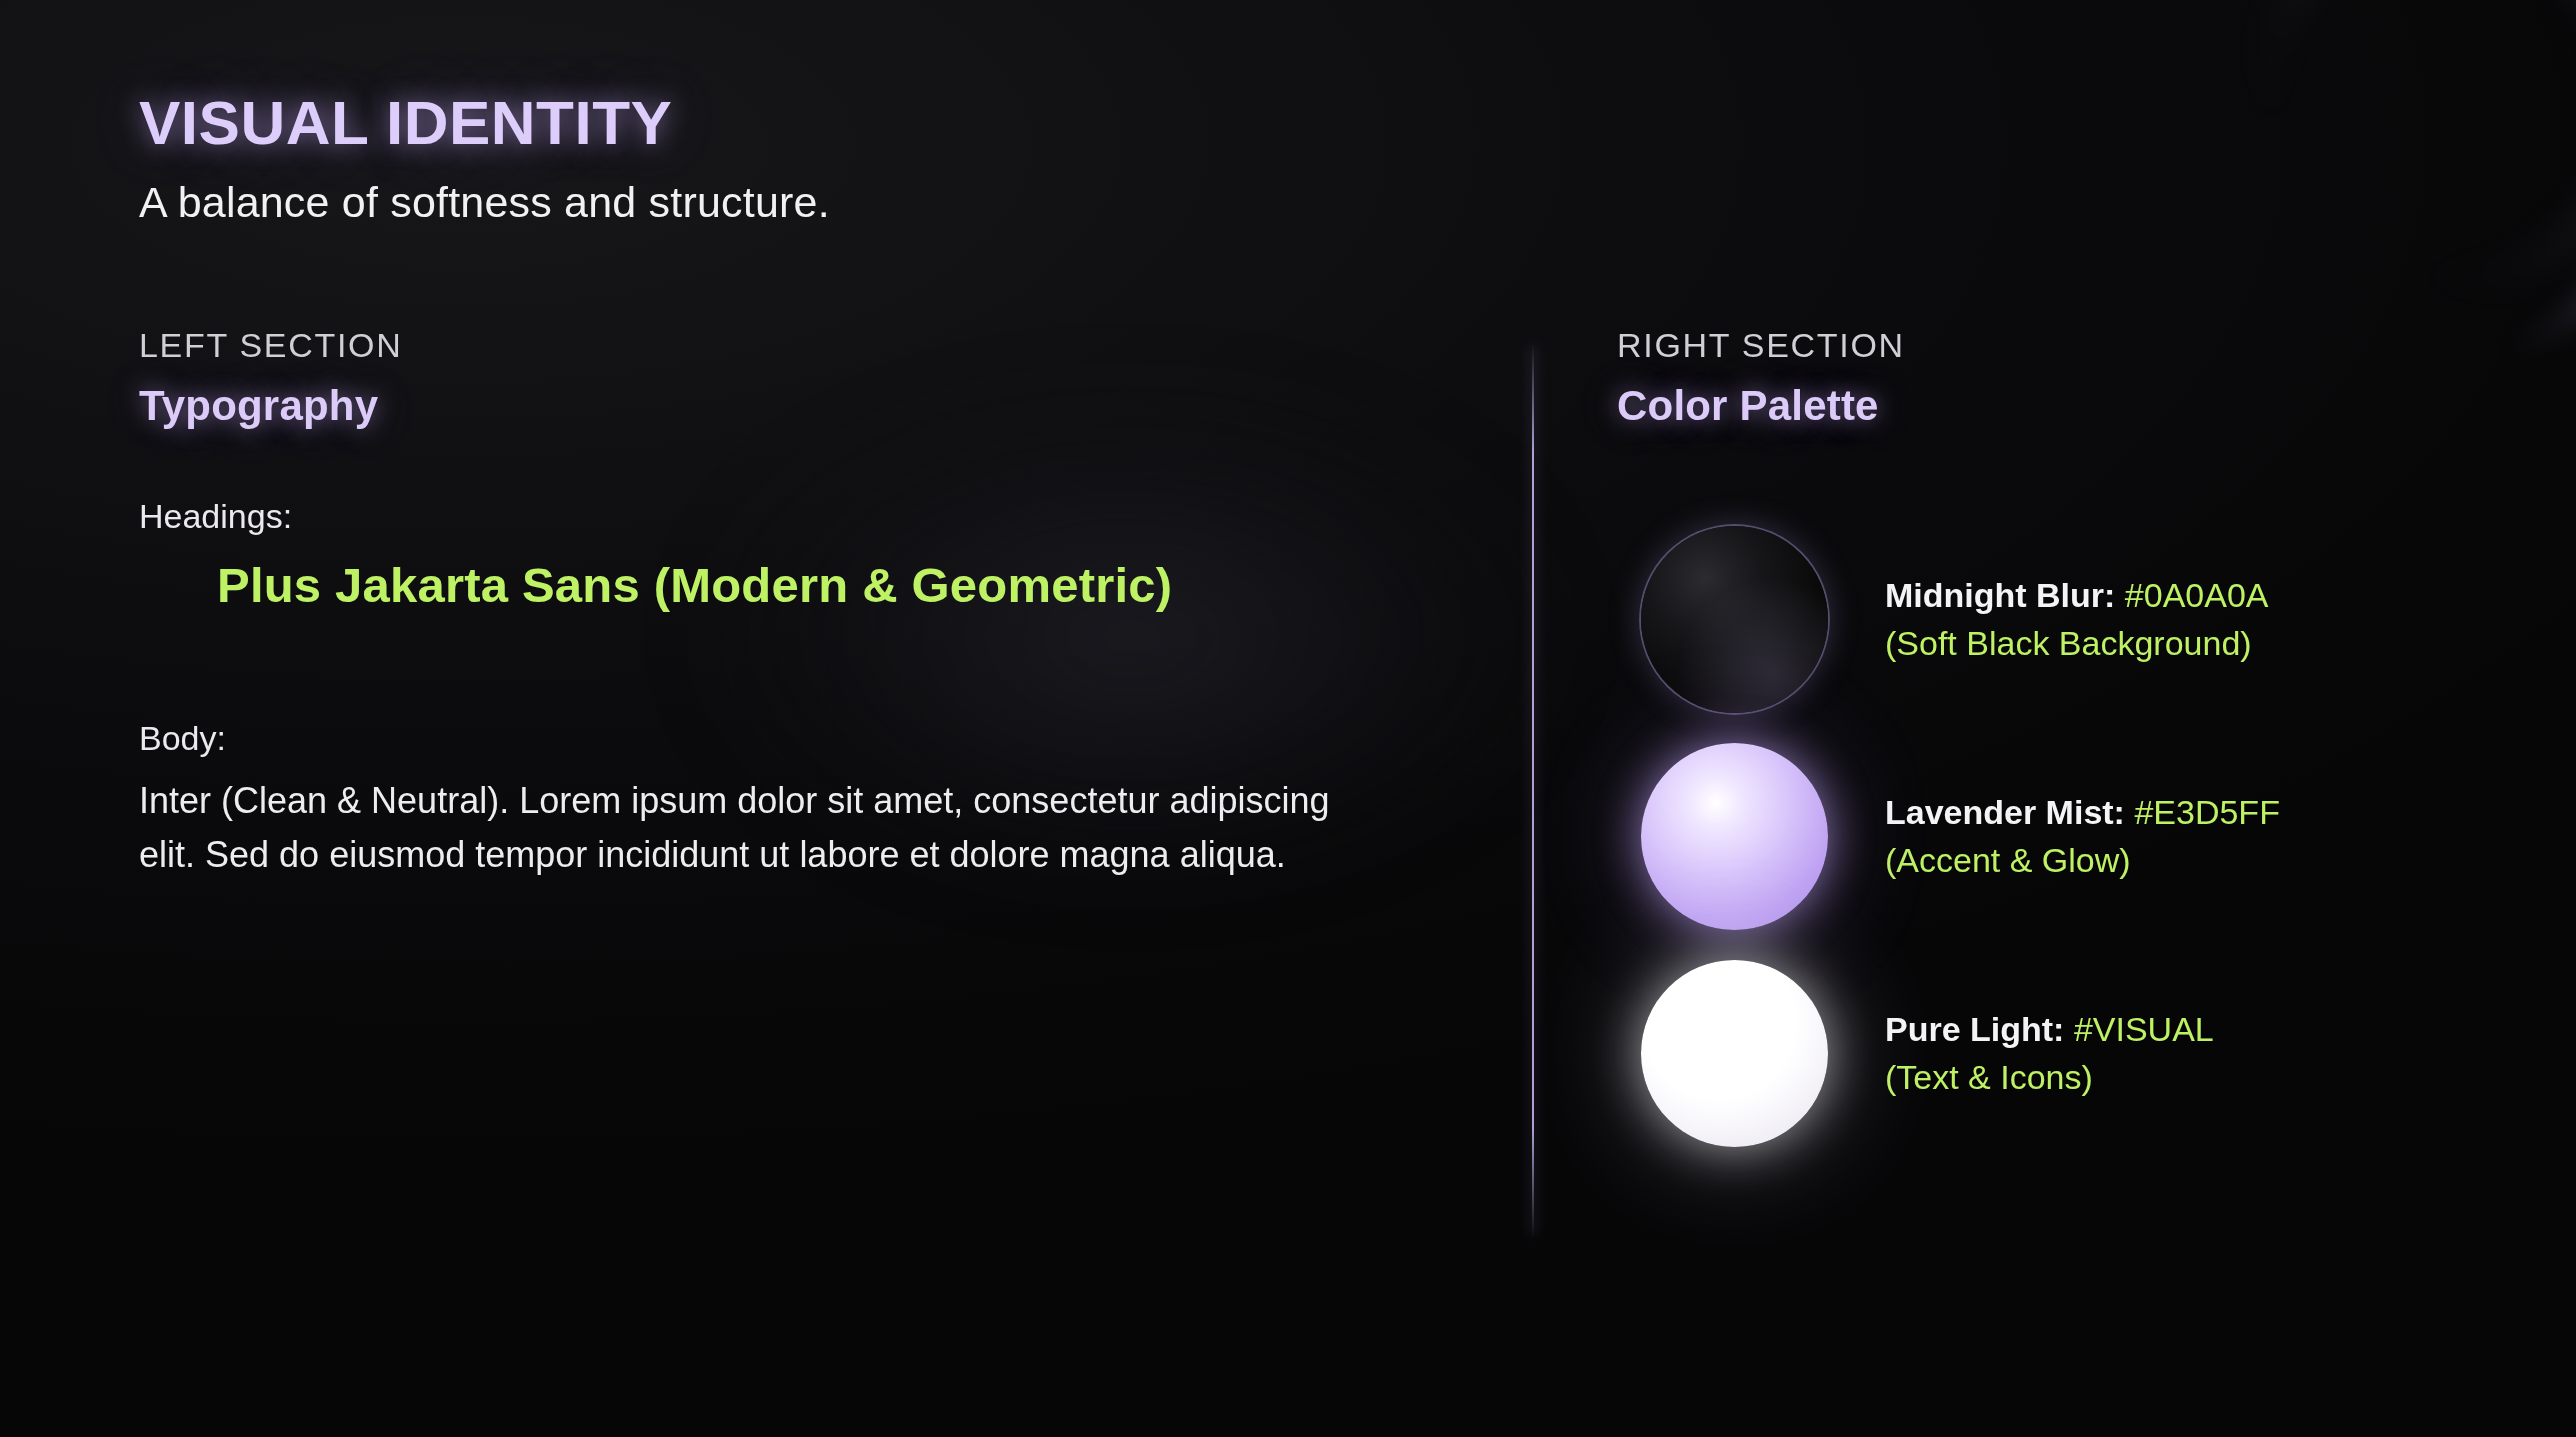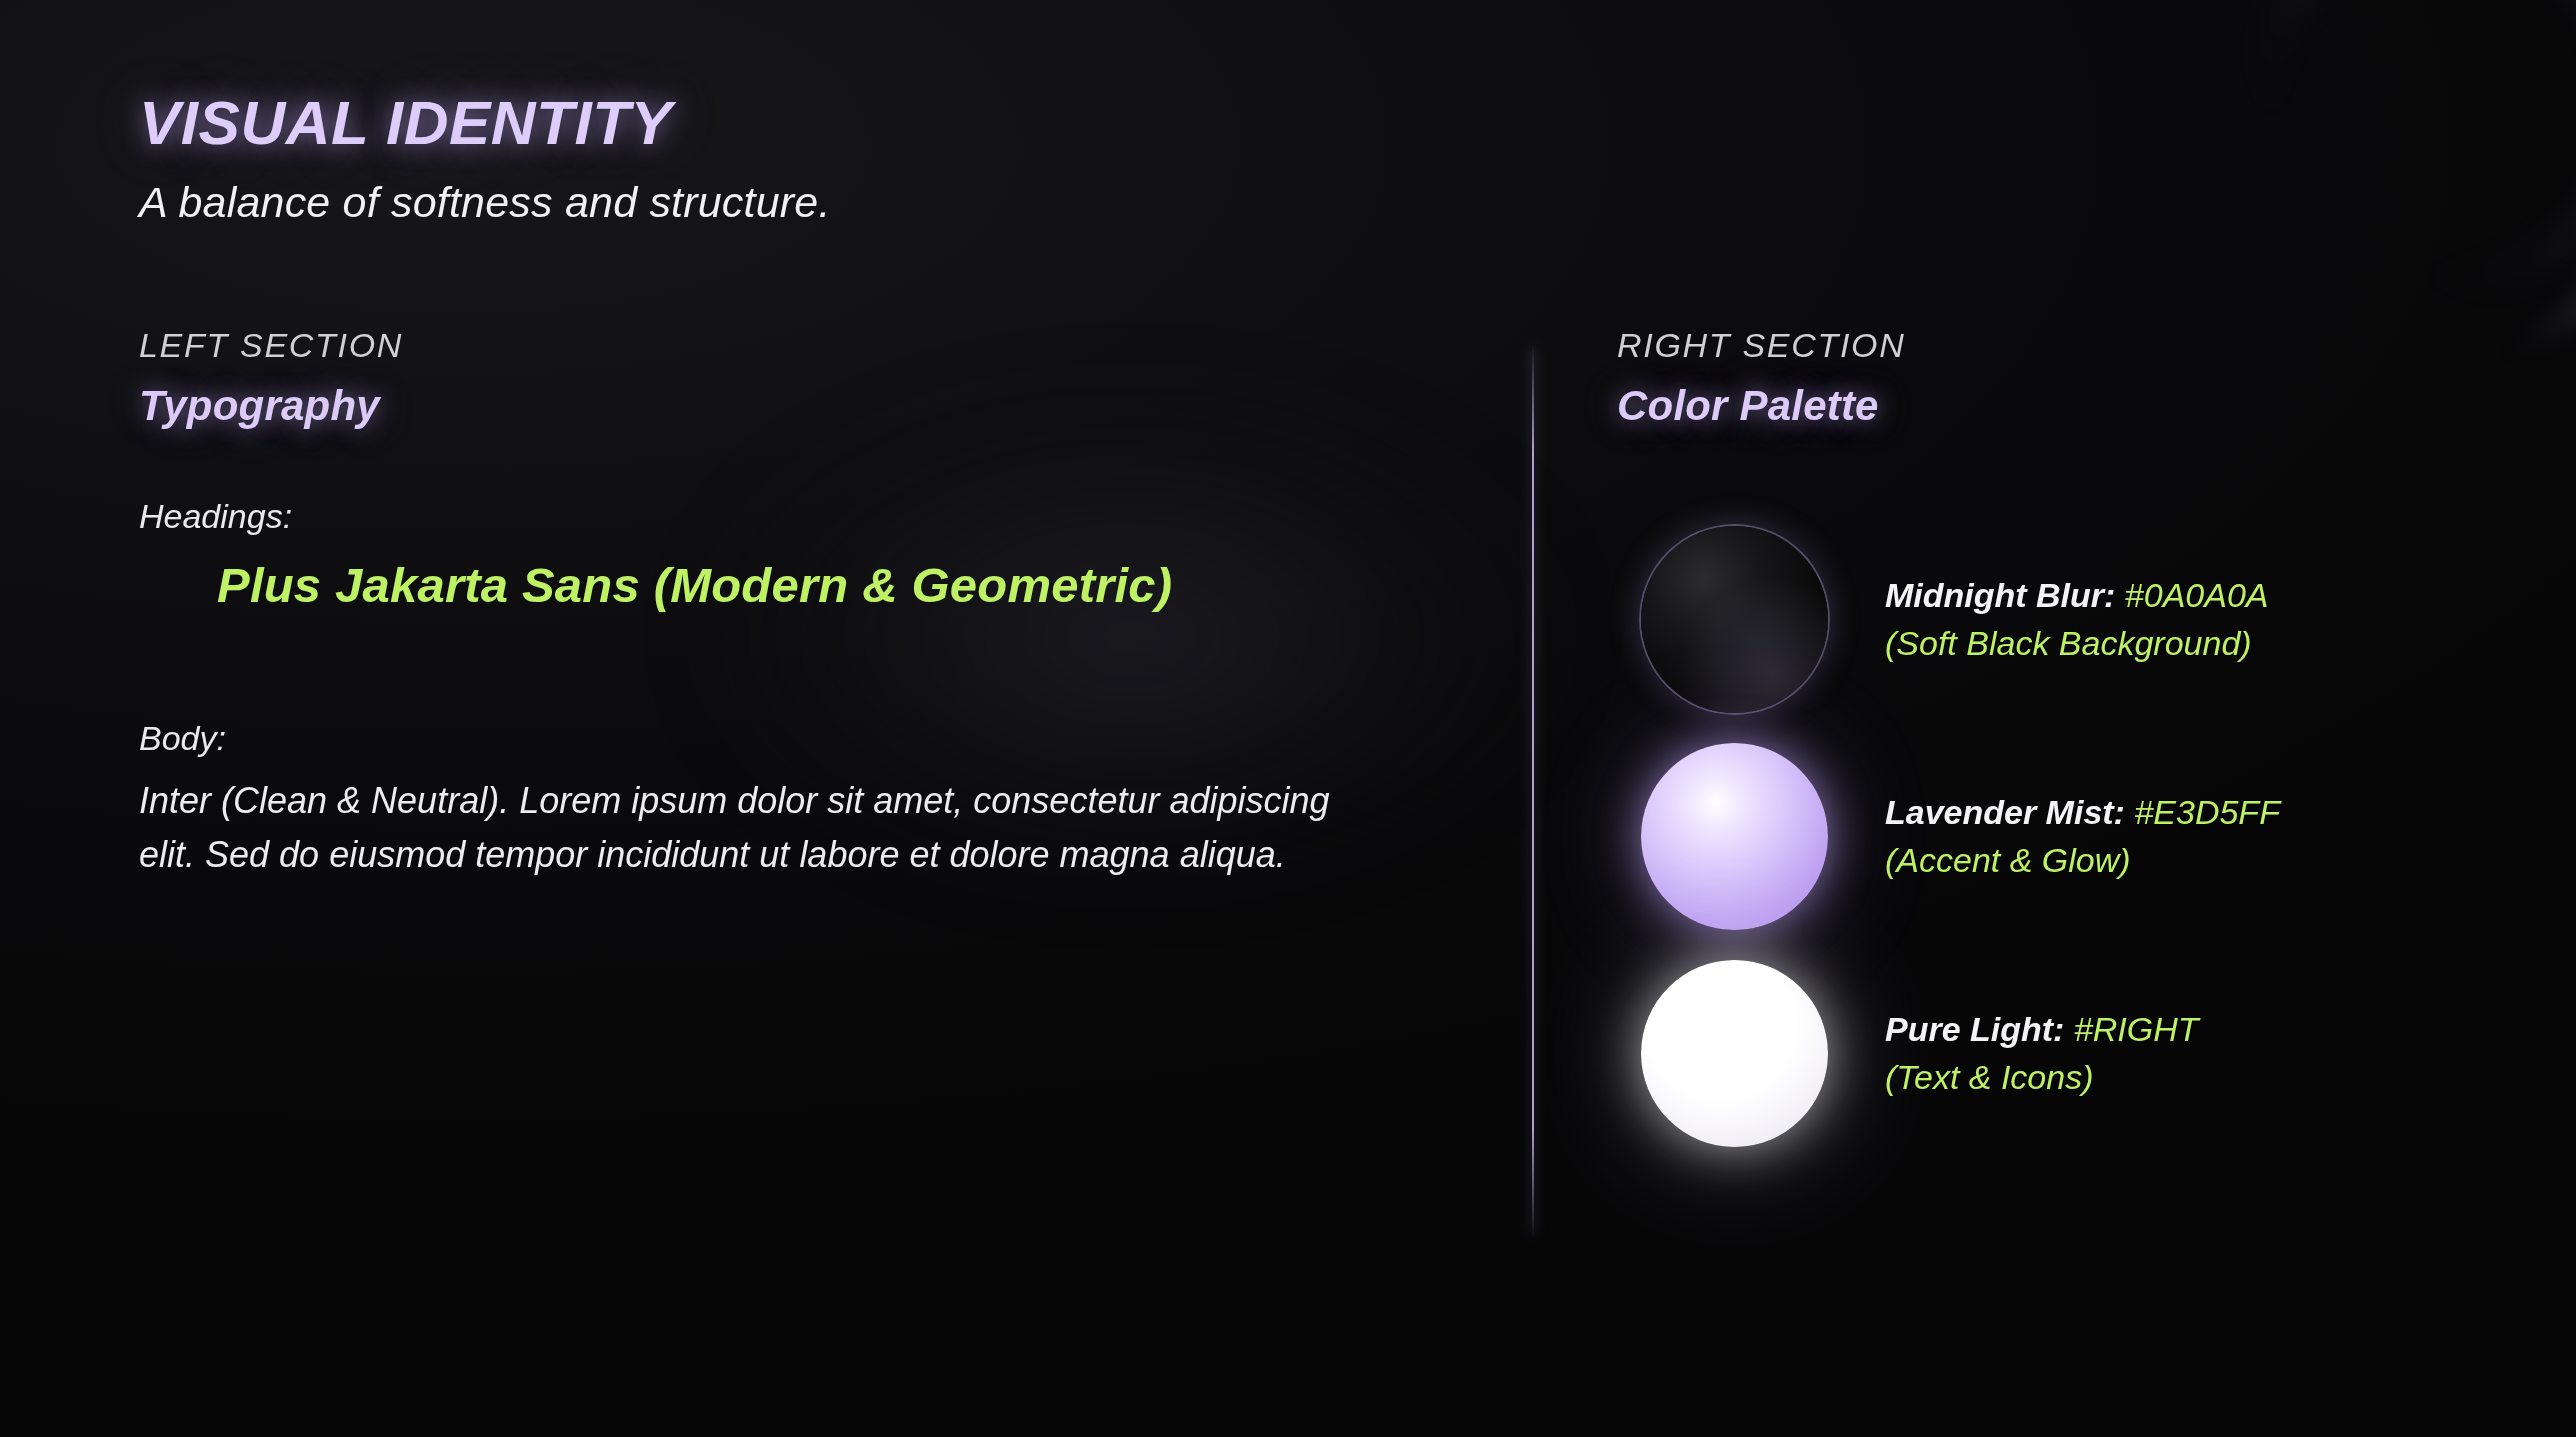--- a/index.html
+++ b/index.html
@@ -1,15 +1,15 @@
 <!DOCTYPE html>
 <html style="font-size:15px"><head>
 <meta charset="utf-8">
 <style>
-  * { box-sizing: border-box; margin: 0; padding: 0; font-style: italic; }
+  * { box-sizing: border-box; margin: 0; padding: 0; }
 
   html, body {
     width: 2576px;
     height: 1438px;
     background: #060607;
     overflow: hidden;
   }
 
   body {
     font-family: "Liberation Sans", sans-serif;
@@ -302,21 +302,21 @@
             <div class="swatch-note">(Accent &amp; Glow)</div>
           </div>
         </div>
 
         <div class="swatch-row">
           <div class="swatch-orb-wrap">
             <div class="orb orb-white"></div>
           </div>
           <div class="swatch-text">
             <div><span class="swatch-name">Pure Light:</span>
-              <span class="swatch-note">#RIGHT</span></div>
+              <span class="swatch-note">#VISUAL</span></div>
             <div class="swatch-note">(Text &amp; Icons)</div>
           </div>
         </div>
 
       </div>
     </div>
 
   </div>
 </div>
 

